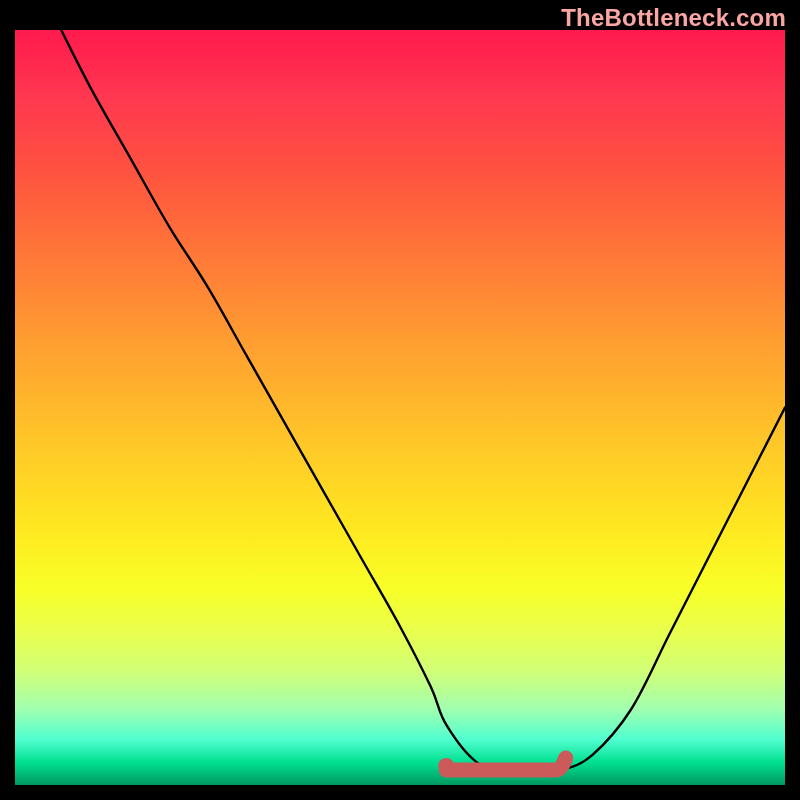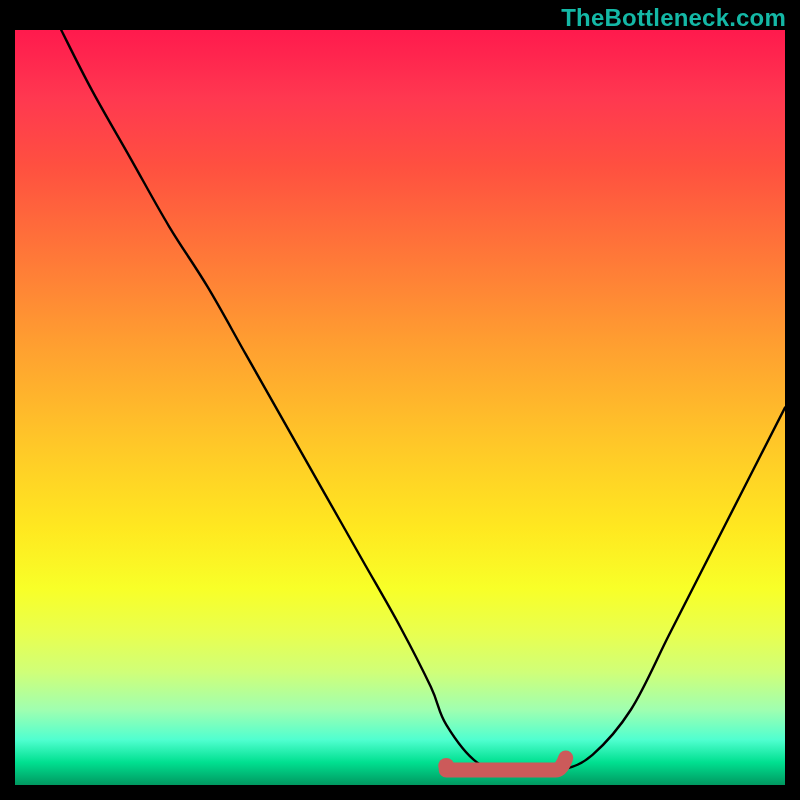--- a/index.html
+++ b/index.html
@@ -35,21 +35,21 @@
       #d0ff78 85%,
       #a0ffb0 90%,
       #50ffd0 94%,
       #00e090 97%,
       #009860 100%);
   }
   .attribution {
     position: absolute;
     top: 4px;
     right: 14px;
-    color: #14b8a6;
+    color: #fca5a5;
     font-size: 24px;
     font-weight: 600;
     letter-spacing: 0.2px;
     font-family: Arial, Helvetica, sans-serif;
   }
   svg.curve {
     position: absolute;
     left: 0; top: 0;
     width: 770px;
     height: 755px;

